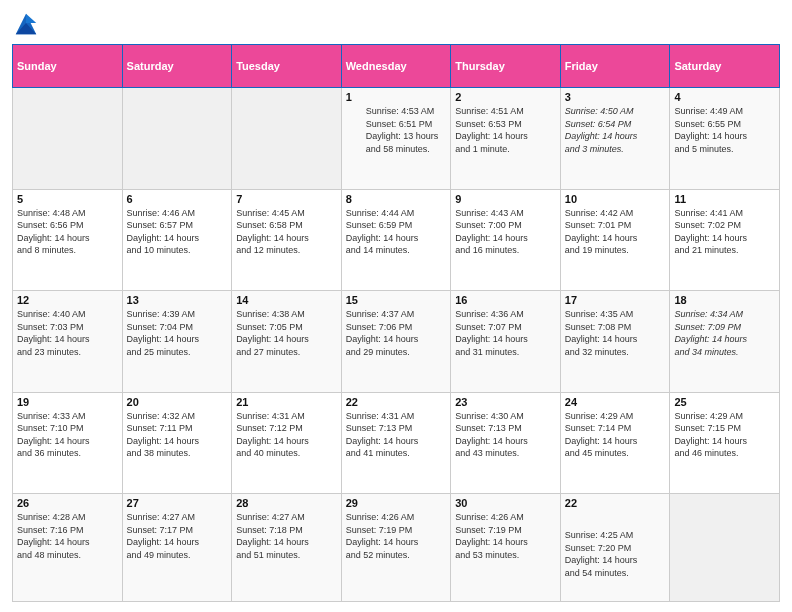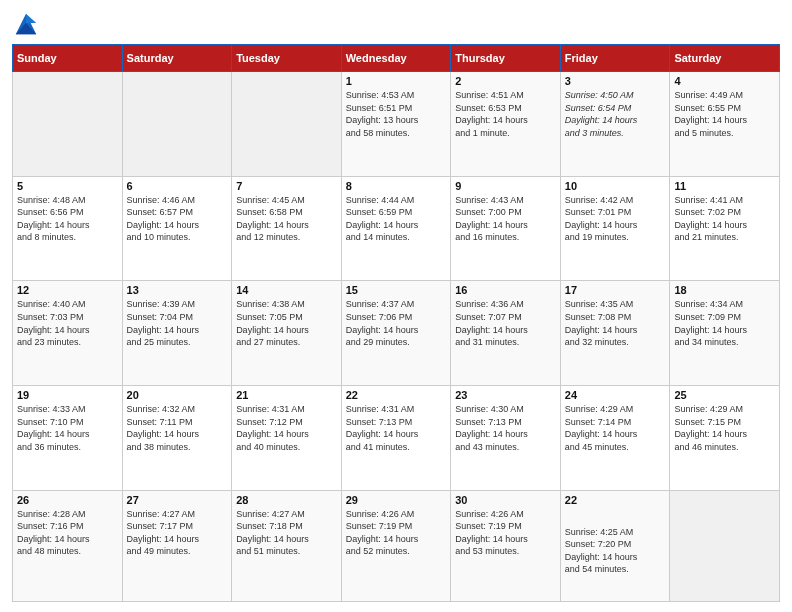--- a/index.html
+++ b/index.html
@@ -51,25 +51,25 @@
       font-size: 14px;
       color: #333;
     }
     .calendar {
       flex: 1;
       border-collapse: collapse;
       width: 100%;
       table-layout: fixed;
     }
     .calendar thead tr th {
-      background: #b91c1c;
+      background: #ec4899;
       color: #fff;
       font-size: 11px;
       font-weight: bold;
-      padding: 7px 4px;
+      padding: 15px 4px;
       text-align: left;
       border: 1px solid #1565c0;
     }
     .calendar tbody tr td {
       border: 1px solid #ccc;
       vertical-align: top;
       padding: 3px 4px;
       font-size: 9.5px;
       color: #222;
       background: #fff;
@@ -130,21 +130,21 @@
           <th>Saturday</th>
         </tr>
     </thead>
     <tbody id="calendar-body">
     <tr>
           <td class="empty-cell"></td>
           <td class="empty-cell"></td>
           <td class="empty-cell"></td>
           <td>
             <div class="day-num">1</div>
-            <div class="day-detail" style="white-space: pre-line;">Sunrise: 4:53 AM
+            <div class="day-detail" style="white-space: pre-line; margin-left: 20px;">Sunrise: 4:53 AM
 Sunset: 6:51 PM
 Daylight: 13 hours
 and 58 minutes.</div>
           </td>
           <td>
             <div class="day-num">2</div>
             <div class="day-detail" style="white-space: pre-line;">Sunrise: 4:51 AM
 Sunset: 6:53 PM
 Daylight: 14 hours
 and 1 minute.</div>
@@ -253,21 +253,21 @@
           </td>
           <td>
             <div class="day-num">17</div>
             <div class="day-detail" style="white-space: pre-line;">Sunrise: 4:35 AM
 Sunset: 7:08 PM
 Daylight: 14 hours
 and 32 minutes.</div>
           </td>
           <td>
             <div class="day-num">18</div>
-            <div class="day-detail" style="white-space: pre-line;">Sunrise: 4:34 AM
+            <div class="day-detail" style="white-space: pre-line; font-style: italic;">Sunrise: 4:34 AM
 Sunset: 7:09 PM
 Daylight: 14 hours
 and 34 minutes.</div>
           </td>
         </tr>
         <tr>
           <td>
             <div class="day-num">19</div>
             <div class="day-detail" style="white-space: pre-line;">Sunrise: 4:33 AM
 Sunset: 7:10 PM

